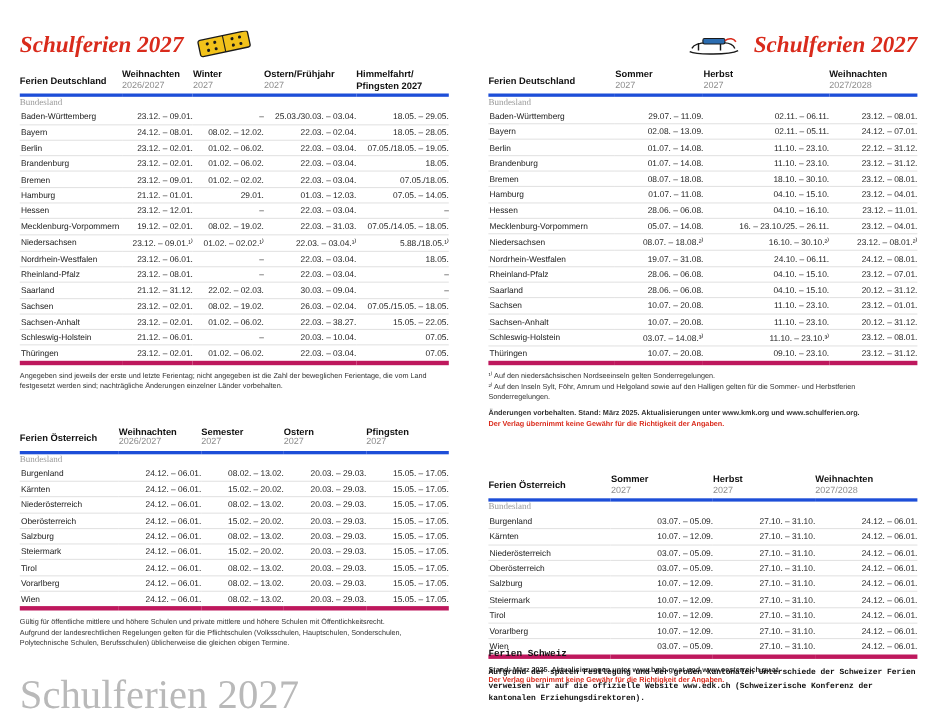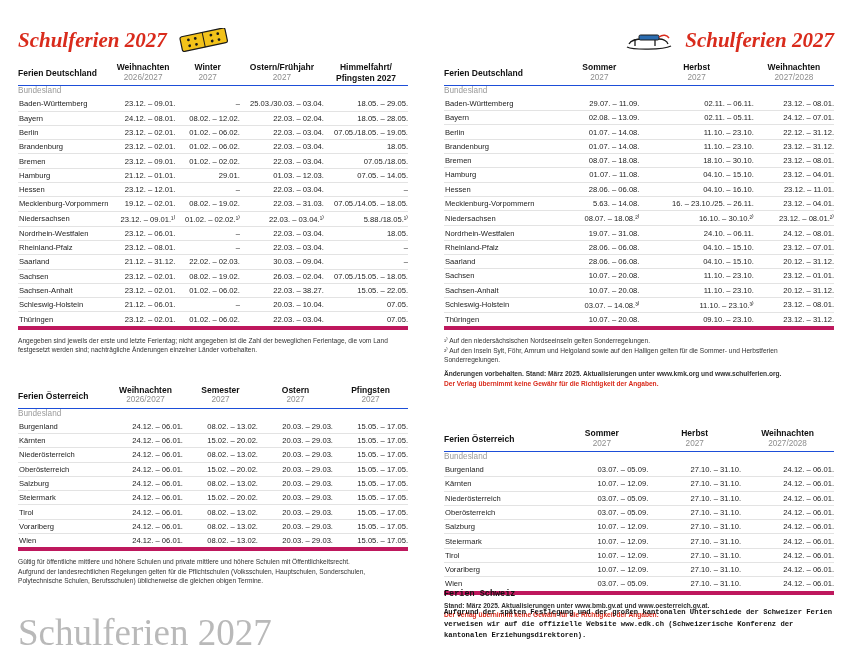--- a/index.html
+++ b/index.html
@@ -36,27 +36,27 @@
 
   table{border-collapse:collapse;width:100%;}
   .sec-title{
     font-size:8.5px;font-weight:bold;color:#111;padding:0 0 1px 0;
     white-space:nowrap;
   }
   .sec-sub{
     font-size:8.2px;color:#9a9a9a;padding:0 0 2px 0;
   }
   .colhead{
-    font-size:8.2px;color:#7a7a7a;text-align:center;line-height:1.25;
+    font-size:8.2px;color:#7a7a7a;text-align:left;line-height:1.25;
     padding:0 0 2px 0;white-space:nowrap;
   }
   .hdr-bold{font-size:8.5px;font-weight:bold;color:#111;display:block;}
   .hdr-year{font-size:8.2px;color:#8d8d8d;display:block;}
 
-  .rule-top{border-top:1px solid #1d4ed8;}
+  .rule-top{border-top:3px solid #1d4ed8;font-family:Liberation Serif, serif;}
 
   tbody td{
     font-size:7.6px;color:#222;padding:2.15px 0;
     border-bottom:1px solid #e3e3e3;
     white-space:nowrap;
   }
   tbody td.land{text-align:left;padding-left:1px;margin-left:29px;}
   tbody td.val{text-align:right;padding-left:8px;}
   tbody tr:last-child td{border-bottom:4px solid #be185d;}
 
@@ -439,21 +439,21 @@
             <td class="val">23.12. – 04.01.</td>
           </tr>
         <tr>
             <td class="land">Hessen</td>
             <td class="val">28.06. – 06.08.</td>
             <td class="val">04.10. – 16.10.</td>
             <td class="val">23.12. – 11.01.</td>
           </tr>
         <tr>
             <td class="land">Mecklenburg-Vorpommern</td>
-            <td class="val">5.63. – 14.08.</td>
+            <td class="val">05.07. – 14.08.</td>
             <td class="val">16. – 23.10./25. – 26.11.</td>
             <td class="val">23.12. – 04.01.</td>
           </tr>
         <tr>
             <td class="land">Niedersachsen</td>
             <td class="val">08.07. – 18.08.²⁾</td>
             <td class="val">16.10. – 30.10.²⁾</td>
             <td class="val">23.12. – 08.01.²⁾</td>
           </tr>
         <tr>

